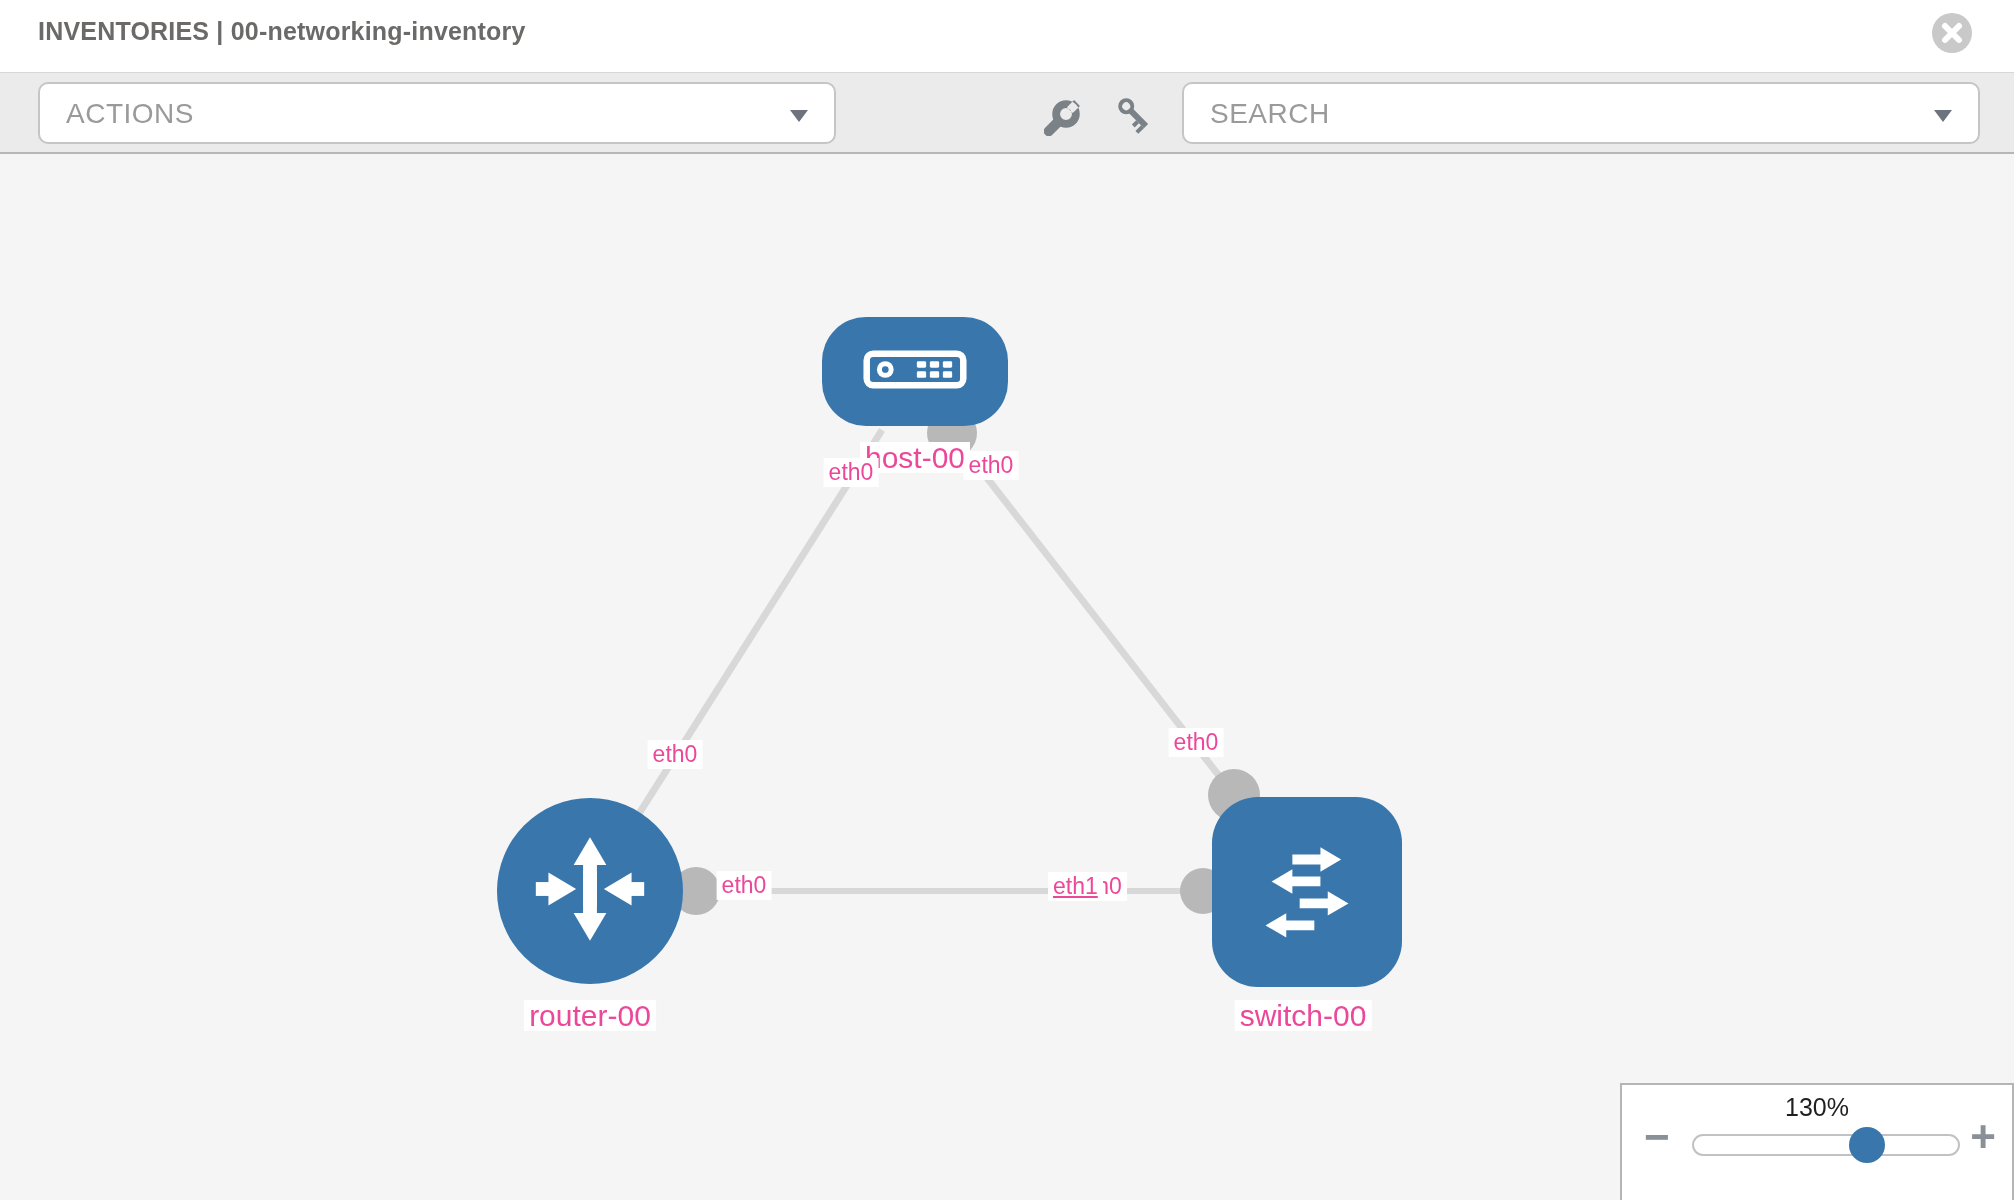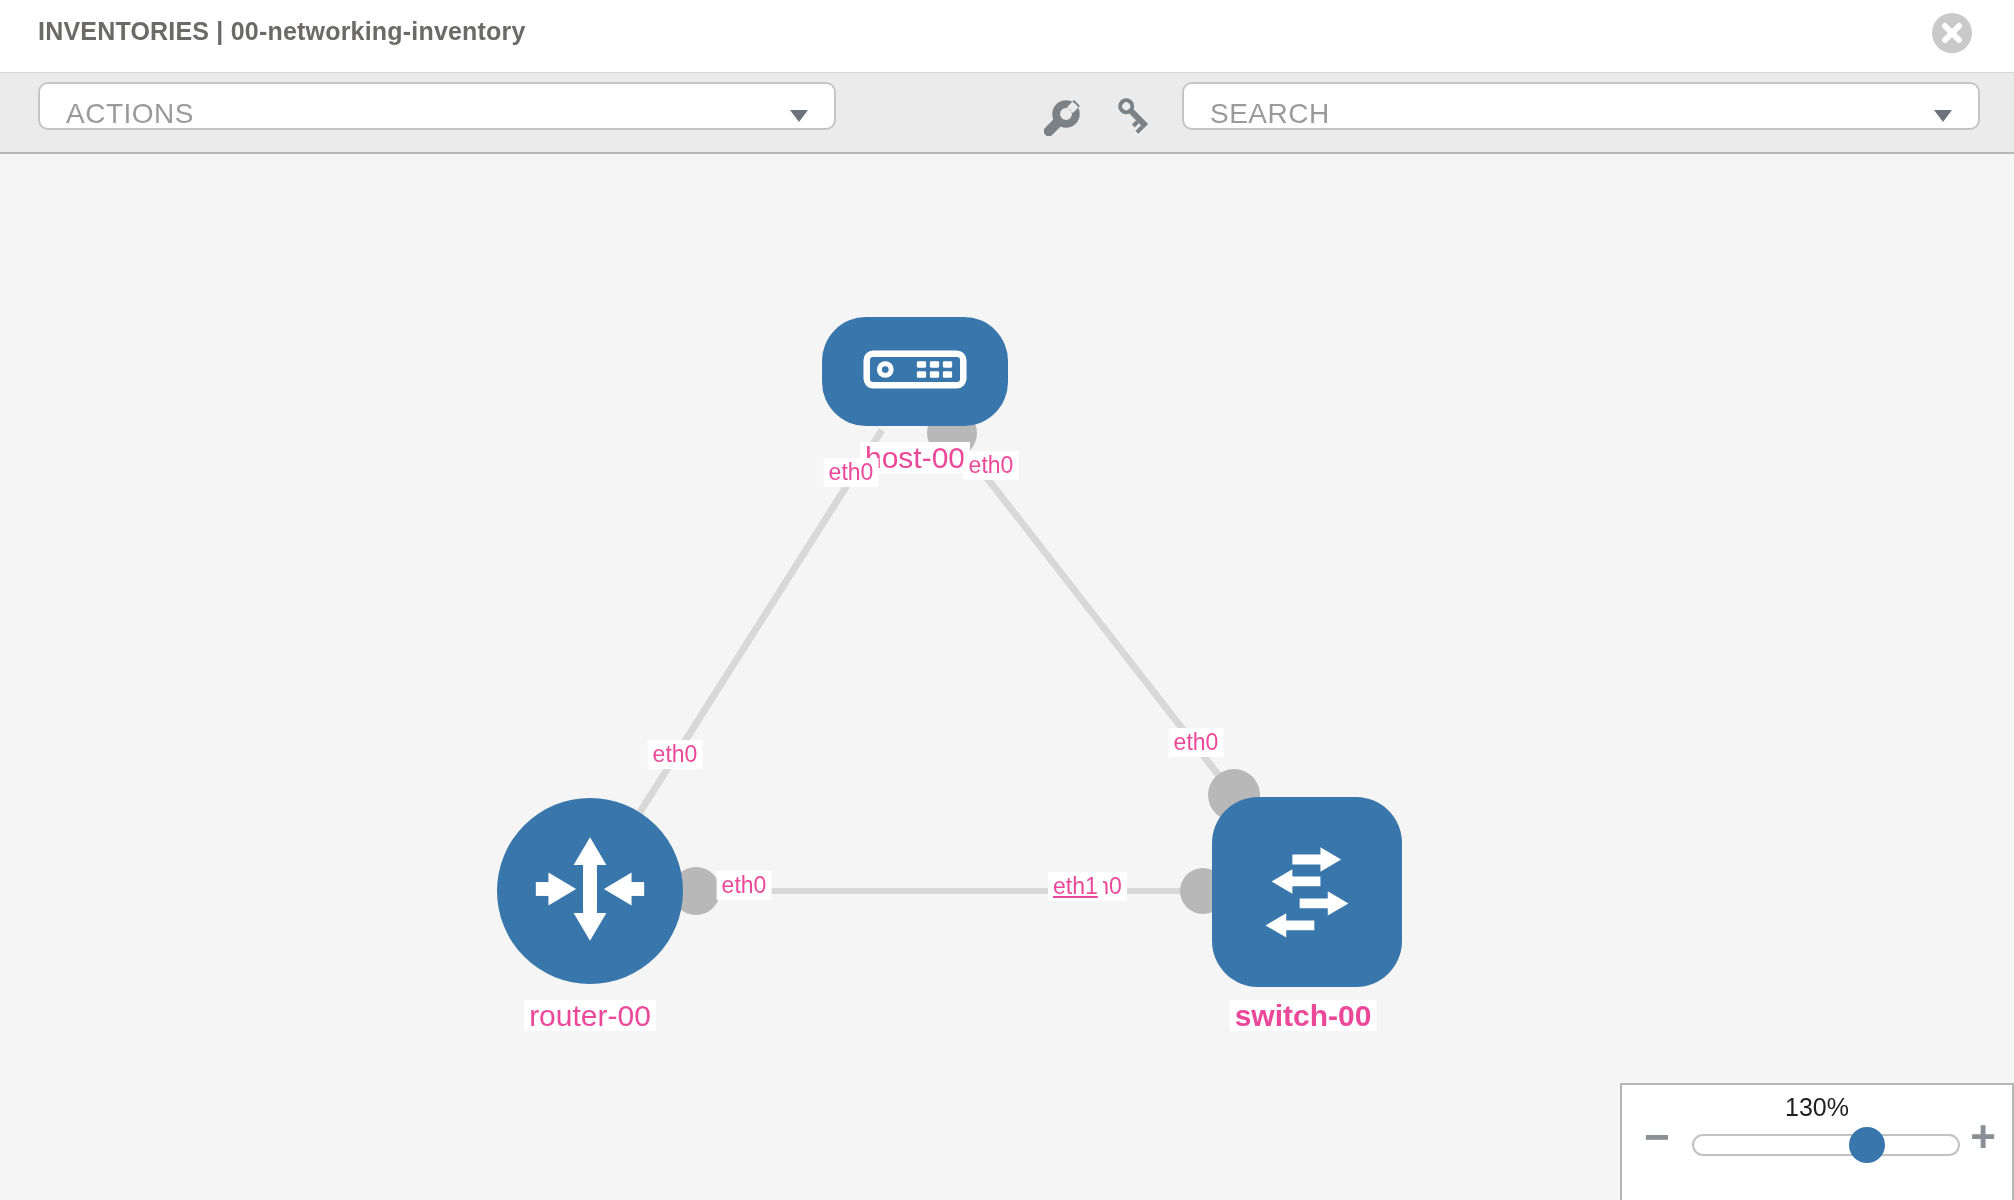--- a/index.html
+++ b/index.html
@@ -10,21 +10,21 @@
   .header { position:relative; width:100%; height:72px; background:#ffffff; }
   .title  { position:absolute; left:38px; top:17px; font-size:25px; font-weight:bold;
             color:#6b6a68; letter-spacing:0.2px; }
   .close-btn { position:absolute; right:42px; top:13px; width:40px; height:40px;
                border-radius:50%; background:#c9c9c9; cursor:pointer; }
   .close-btn svg { position:absolute; left:0; top:0; }
 
   
   .toolbar { position:relative; width:100%; height:82px; background:#ebebeb;
              border-top:1px solid #d7d7d7; border-bottom:2px solid #b6b6b6; }
-  .select-box { position:absolute; top:9px; height:48px; background:#fff;
+  .select-box { position:absolute; top:9px; height:62px; background:#fff;
                 border:2px solid #c5c5c5; border-radius:10px; cursor:pointer; }
   .select-box .sel-label { position:absolute; left:26px; top:14px; font-size:28px;
                            color:#9a9a9a; letter-spacing:0.5px; }
   .caret { position:absolute; right:26px; top:26px; width:0; height:0;
            border-left:9px solid transparent; border-right:9px solid transparent;
            border-top:12px solid #6d737c; }
   .actions-select { left:38px;  width:798px; }
   .search-select  { left:1182px; width:798px; }
   .tool-icon { position:absolute; top:19px; width:44px; height:44px; cursor:pointer; }
   .wrench-btn { left:1044px; } .key-btn { left:1112px; }
@@ -175,21 +175,21 @@
           <path d="M 21,43 L 38,33 L 38,53 Z"></path>
           <path d="M 84,61 L 67,51 L 67,71 Z"></path>
           <path d="M 16,79 L 33,69 L 33,89 Z"></path>
         </g>
       </svg>
     </span>
   </div>
 
   <div class="chip node-chip cx" style="left:915px; top:288px;">host-00</div>
   <div class="chip node-chip cx" style="left:590px; top:846px;">router-00</div>
-  <div class="chip node-chip cx" style="left:1303px; top:846px;font-weight:bold;">switch-00</div>
+  <div class="chip node-chip cx" style="left:1303px; top:846px;">switch-00</div>
 
   <div class="chip if-chip cx" style="left:851px; top:304px;">eth0</div>
   <div class="chip if-chip cx" style="left:991px; top:297px;">eth0</div>
   <div class="chip if-chip cx" style="left:675px; top:586px;">eth0</div>
   <div class="chip if-chip cx" style="left:1196px; top:574px;">eth0</div>
   <div class="chip if-chip cx" style="left:744px; top:717px;">eth0</div>
 
   <div class="chip if-chip" style="left:1072px; top:718px;">eth0</div>
   <div class="chip if-chip" style="left:1048px; top:718px;text-decoration:underline;">eth1</div>
 

